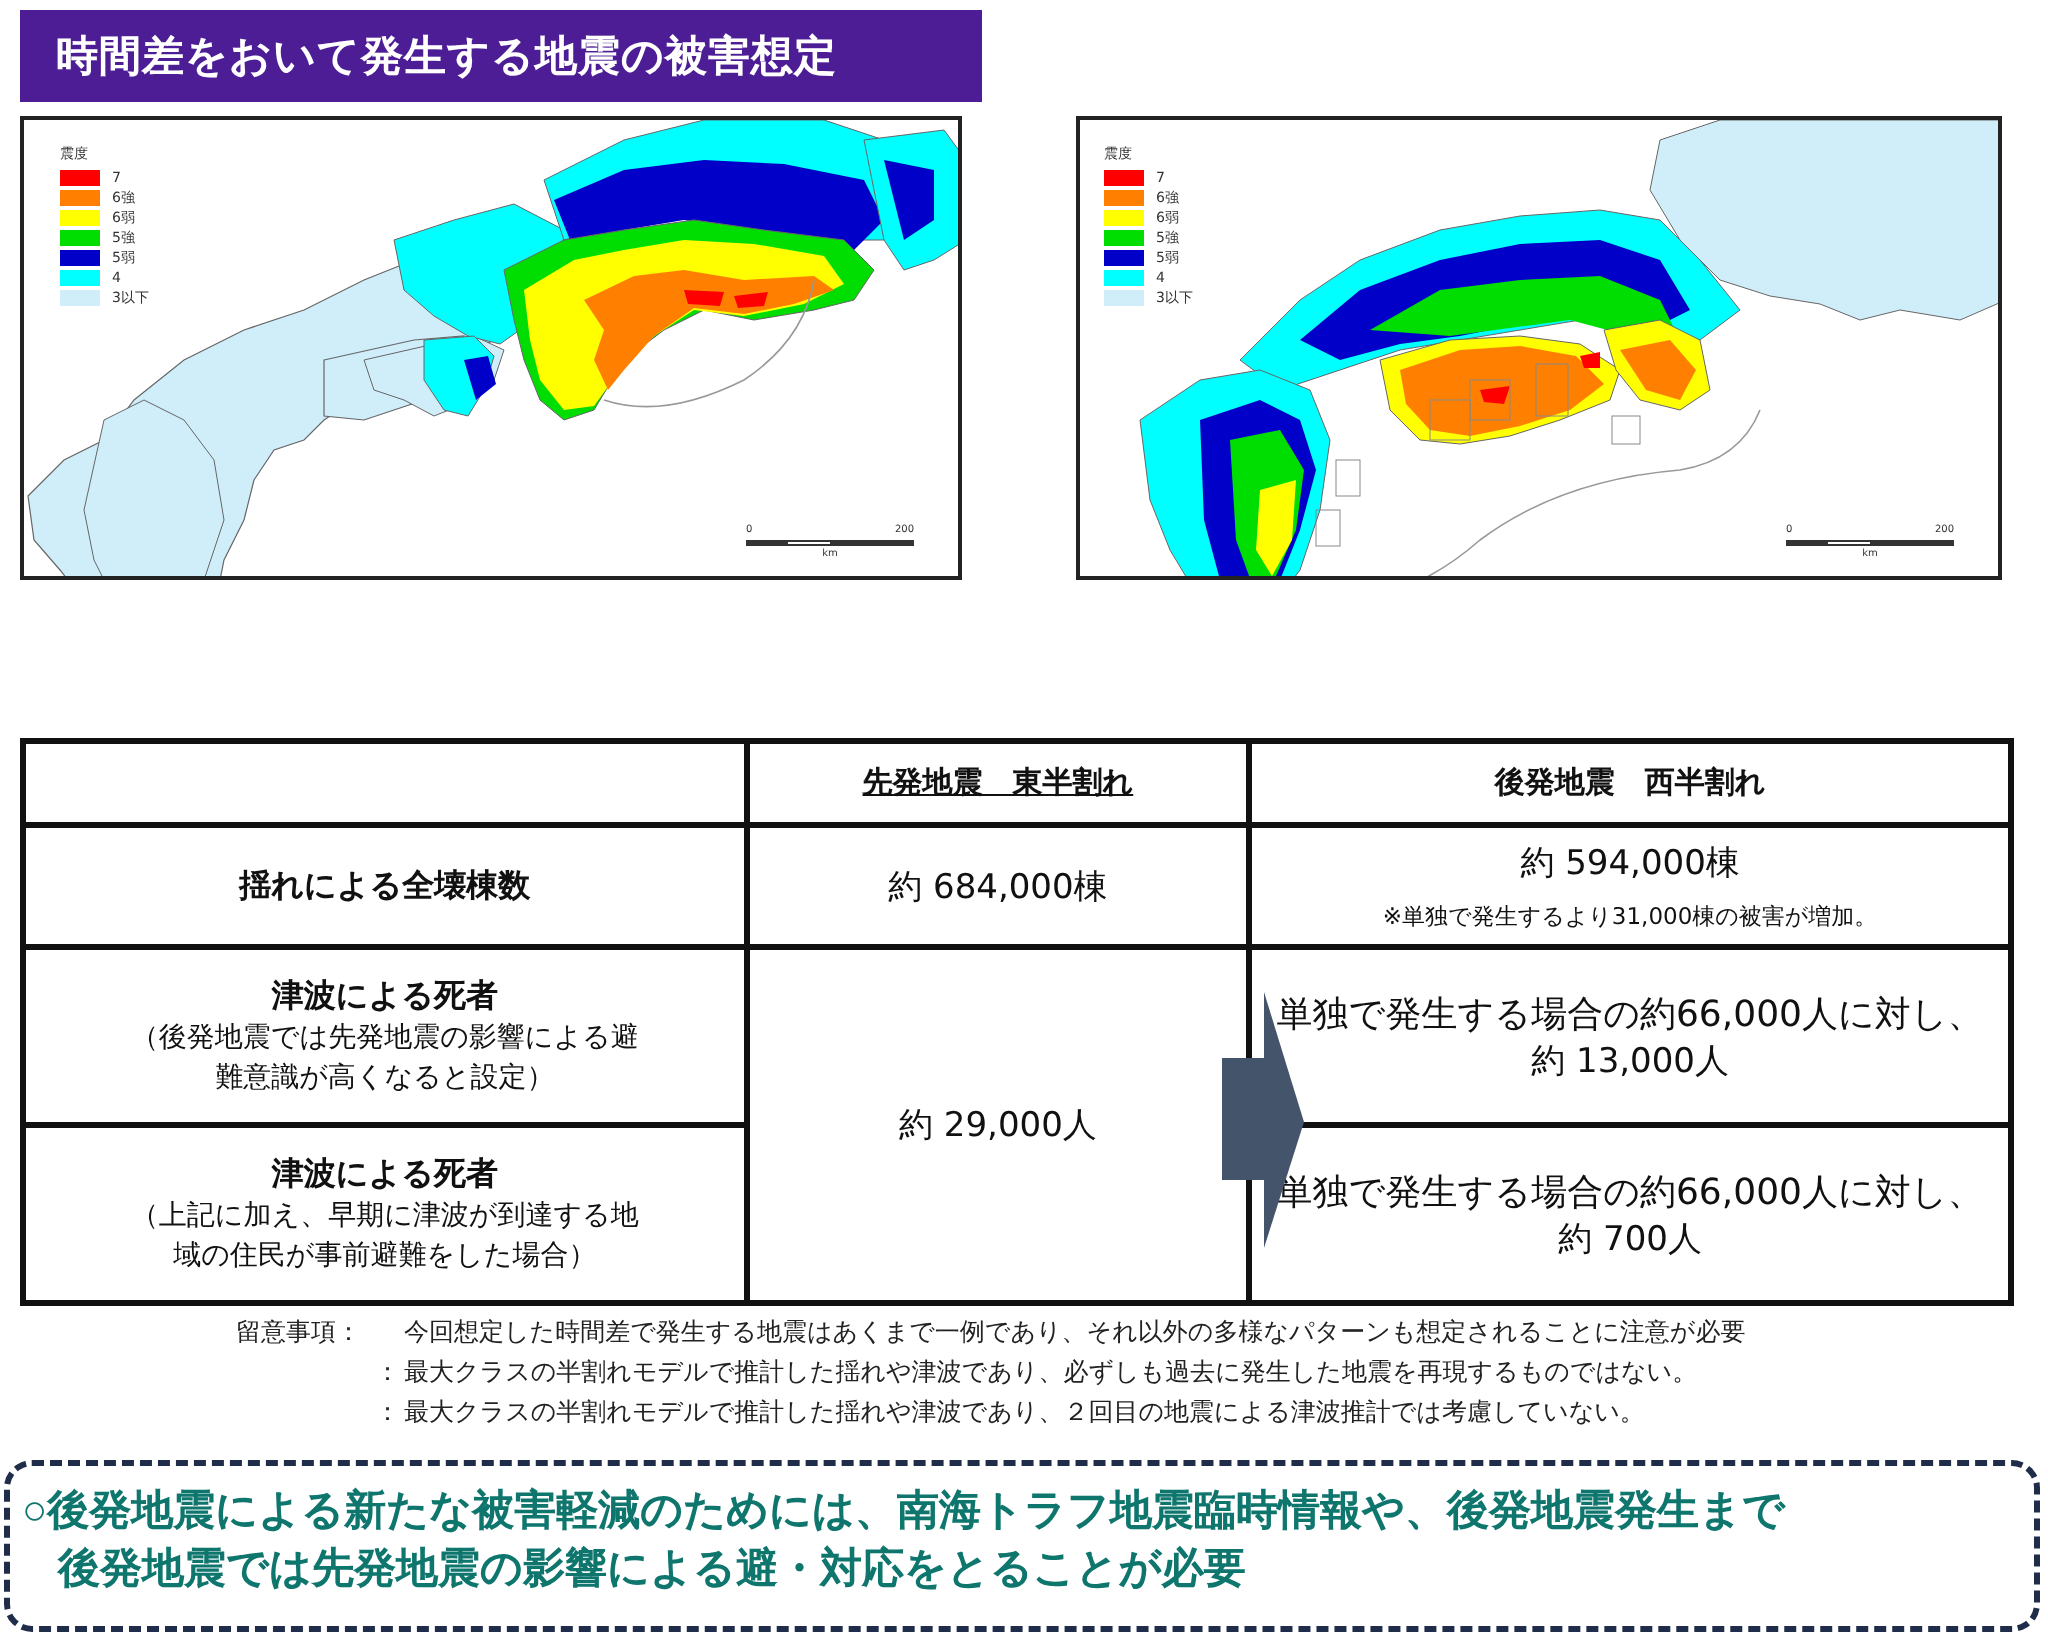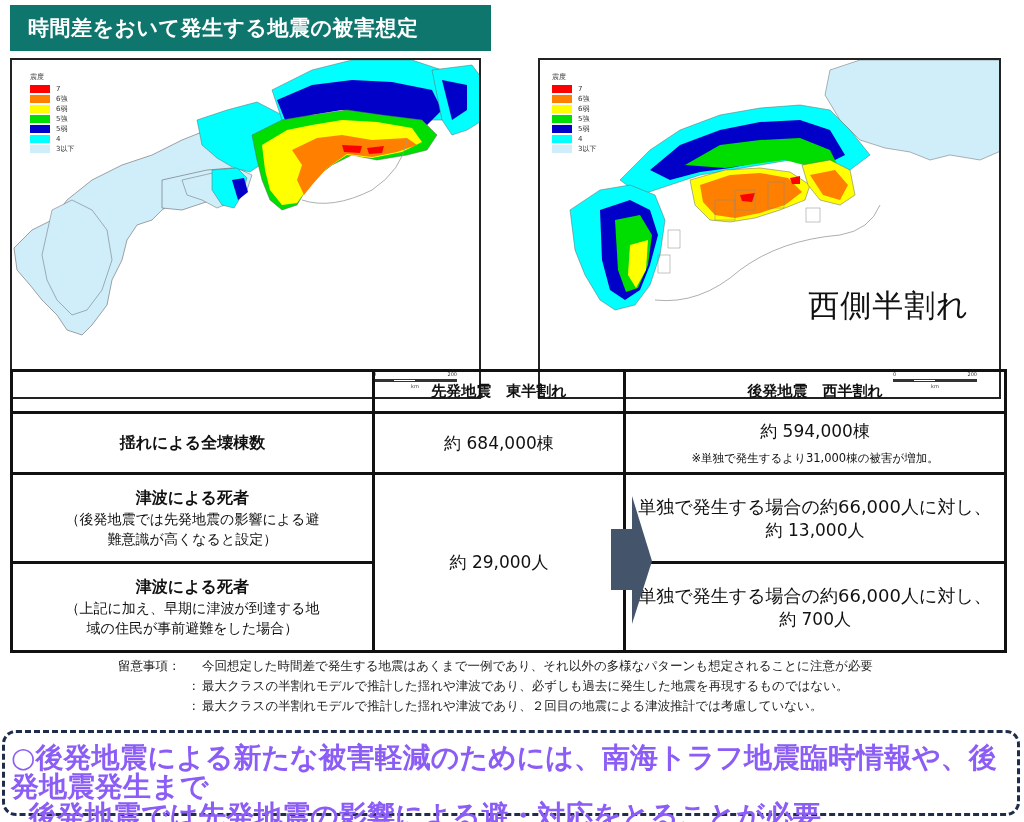--- a/index.html
+++ b/index.html
@@ -1,26 +1,26 @@
 <!DOCTYPE html>
 <html><head>
 <meta charset="utf-8">
 <style>
   * { box-sizing: border-box; margin: 0; padding: 0; }
   html, body { width: 1024px; height: 822px; background: #ffffff; overflow: hidden; }
   body { position: relative; font-family: "DejaVu Sans", "Liberation Sans", sans-serif; color: #111; }
 
   .title-bar {
     position: absolute; left: 10px; top: 5px; width: 481px; height: 46px;
-    background: #0f766e; color: #fff; font-weight: bold; font-size: 21px;
+    background: #4c1d95; color: #fff; font-weight: bold; font-size: 21px;
     display: flex; align-items: center; padding-left: 18px; letter-spacing: 0.5px;
   }
 
   .map-frame {
-    position: absolute; top: 58px; height: 341px; border: 2px solid #222; background: #fff; overflow: hidden;
+    position: absolute; top: 58px; height: 232px; border: 2px solid #222; background: #fff; overflow: hidden;
   }
   .map-frame.left { left: 10px; width: 471px; }
   .map-frame.right { left: 538px; width: 463px; }
   .map-frame svg { position: absolute; left: 0; top: 0; }
 
   .legend { position: absolute; left: 18px; top: 12px; font-size: 7px; color: #333; }
   .legend-title { font-size: 7px; margin-bottom: 2px; }
   .legend-row { display: flex; align-items: center; height: 10px; }
   .legend-swatch { width: 20px; height: 8px; margin-right: 6px; }
   .legend-label { font-size: 7px; }
@@ -33,21 +33,21 @@
   .scale .nums { display: flex; justify-content: space-between; }
   .scale .bar { height: 3px; border-top: 1px solid #333; border-bottom: 1px solid #333; background: linear-gradient(90deg,#333 0 25%,#fff 25% 50%,#333 50% 100%); margin-top: 2px; }
   .scale .unit { text-align: center; margin-top: 1px; }
 
   table.damage {
     position: absolute; left: 10px; top: 369px; width: 997px; border-collapse: collapse;
     font-size: 15px;
   }
   table.damage td, table.damage th { border: 3px solid #111; text-align: center; vertical-align: middle; }
   .col1 { width: 363px; }
-  .col2 { width: 252px; }
+  .col2 { width: 252px; text-decoration: underline; }
   .col3 { width: 382px; }
   .head-row th { height: 42px; font-weight: bold; font-size: 15px; }
   .dash-left { border-left: 2px dashed #111 !important; }
   .row-collapse td { height: 61px; }
   .row-tsunami td { height: 89px; }
   .row-label-main { font-weight: bold; font-size: 16px; display: block; }
   .row-label-sub { font-size: 14px; display: block; line-height: 20px; }
   .big-val { font-size: 17px; }
   .note { display: block; font-size: 11.5px; margin-top: 8px; }
   .small-line { display: block; font-size: 18px; }
@@ -57,21 +57,21 @@
   .notes {
     position: absolute; left: 118px; top: 656px; font-size: 12.5px; line-height: 20px; color: #222;
   }
   .notes-row { display: flex; }
   .notes-label { width: 84px; white-space: nowrap; }
   .notes-text { white-space: nowrap; }
 
   .summary {
     position: absolute; left: 2px; top: 730px; width: 1018px; height: 86px;
     border: 3px dashed #1f2d4a; border-radius: 14px; padding: 10px 14px 0 6px;
-    font-weight: bold; font-size: 28px; line-height: 29px; color: #8b5cf6;
+    font-weight: bold; font-size: 21px; line-height: 29px; color: #0f766e; font-family: Liberation Mono, monospace;
   }
   .summary .circle { font-weight: normal; }
 </style>
 </head>
 <body>
 
 <div class="title-bar">時間差をおいて発生する地震の被害想定</div>
 
 <div class="map-frame left">
   <svg width="471" height="298" viewBox="0 0 471 298">

